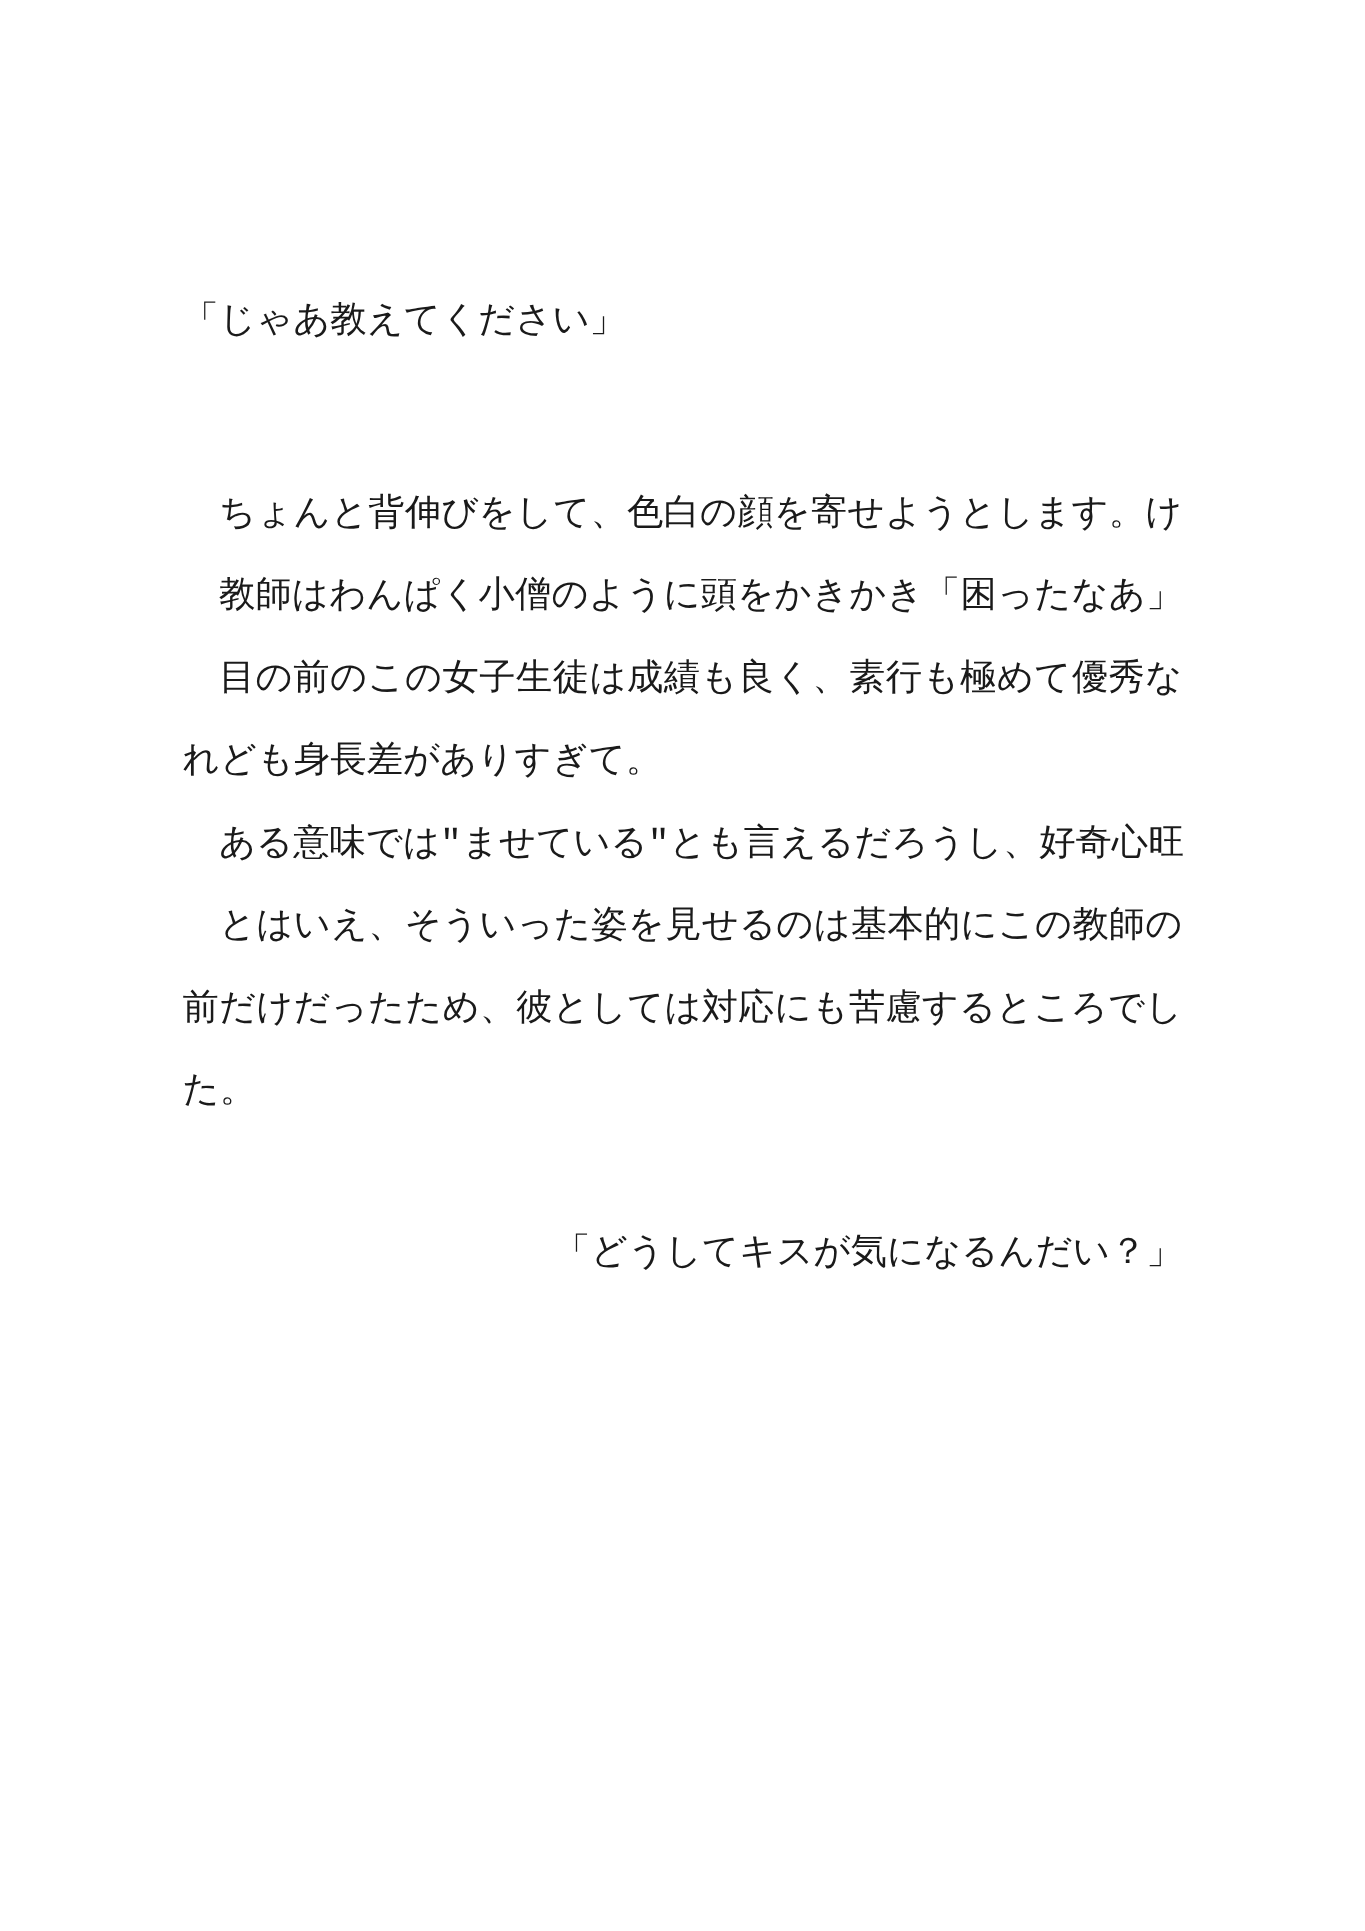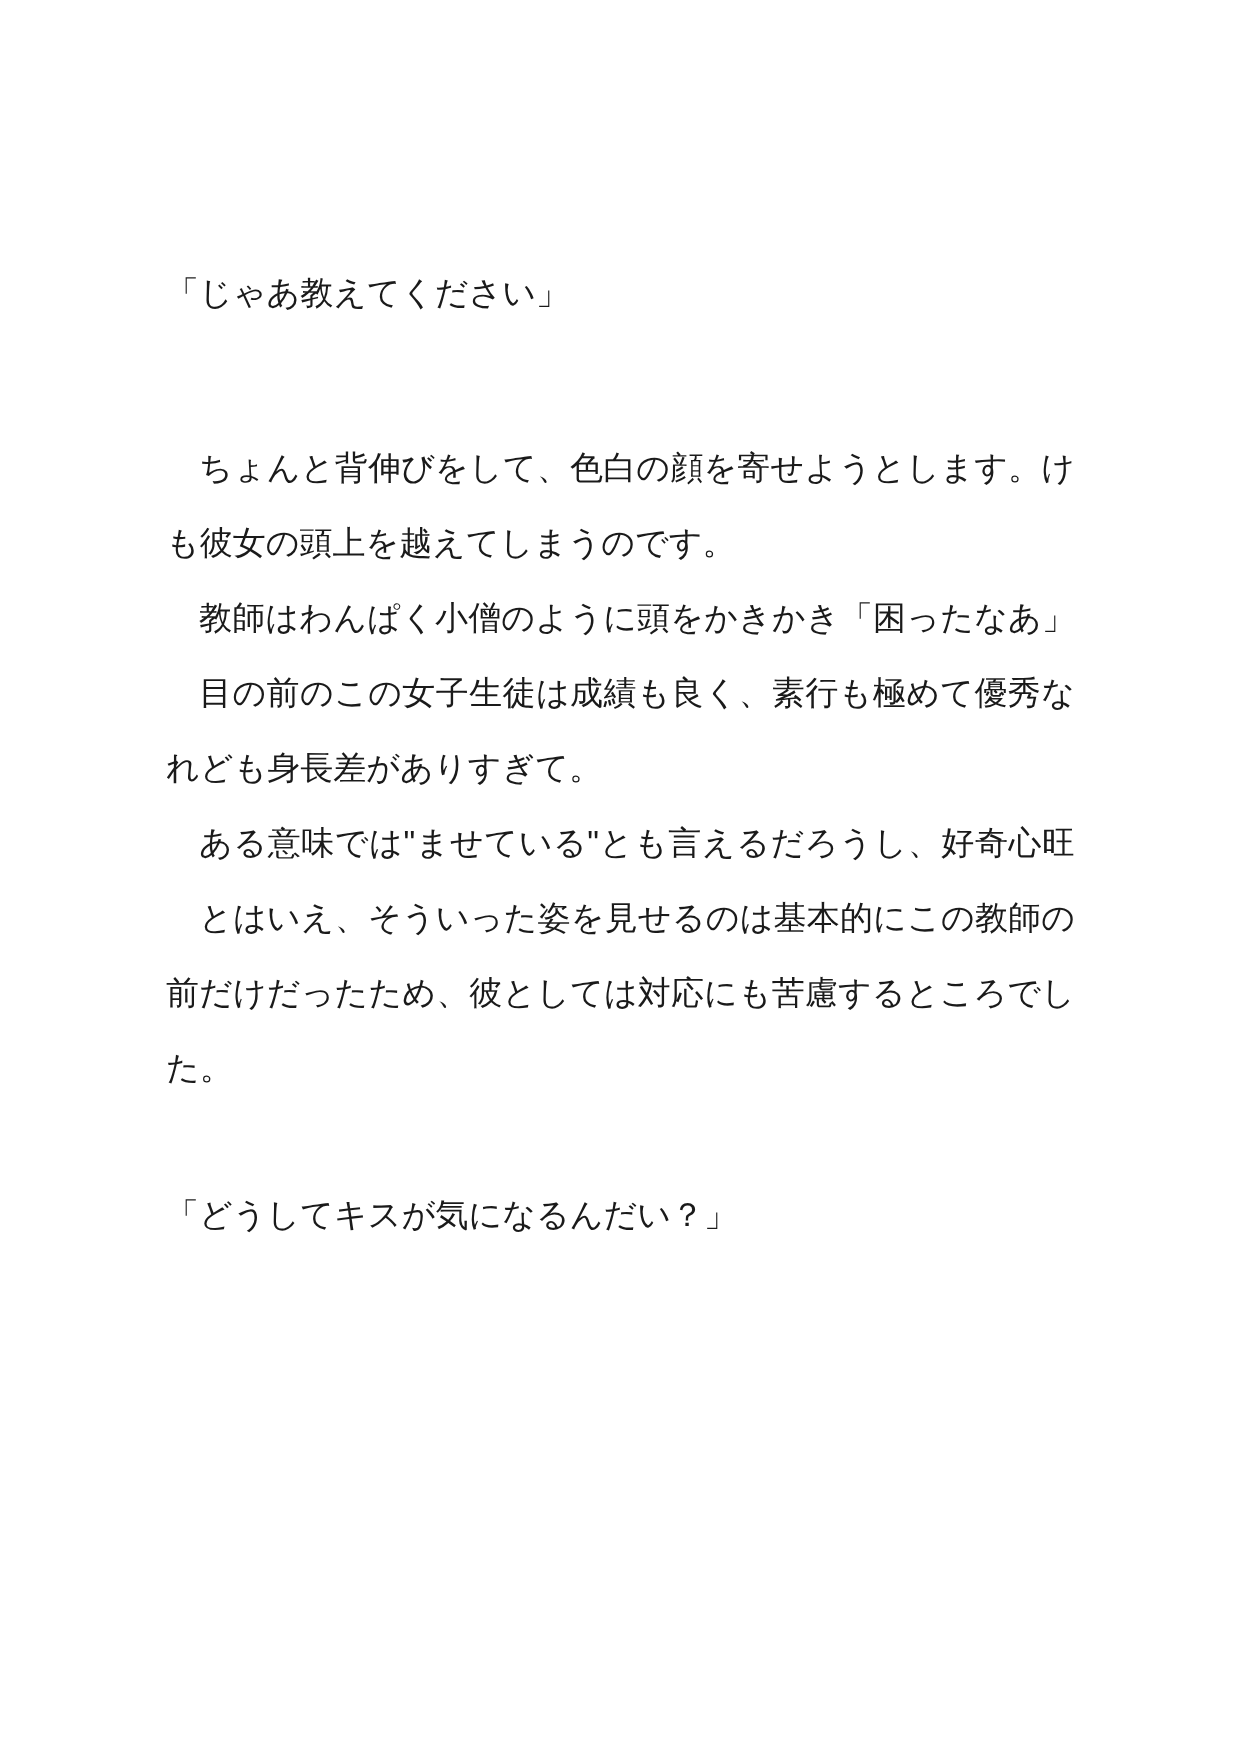--- a/index.html
+++ b/index.html
@@ -10,21 +10,21 @@
     width: 1241px;
     height: 1755px;
     background: #ffffff;
     overflow: hidden;
   }
   .page {
     box-sizing: border-box;
     width: 1241px;
     height: 1755px;
     padding: 255px 166px 0 166px;
-    font-family: Liberation Sans, sans-serif;
+    font-family: Liberation Mono, monospace;
     font-size: 33px;
     line-height: 75px;
     color: #1a1a1a;
     font-weight: 400;
   }
   .line {
     white-space: nowrap;
     height: 75px;
   }
   .line.justify {
@@ -33,29 +33,29 @@
     text-justify: inter-character;
   }
   .line.indent {
     padding-left: 33px;
   }
   .line.gap-large {
     margin-top: 100px;
   }
   .line.gap-medium {
     margin-top: 72px;
+    text-align: right;
   }
 </style>
 </head>
 <body>
 
 <div class="page">
   <div class="line">「じゃあ教えてください」</div>
   <div class="line indent justify gap-large">ちょんと背伸びをして、色白の顔を寄せようとします。け</div>
-  <div class="line">も彼女の頭上を越えてしまうのです。</div>
   <div class="line indent justify">教師はわんぱく小僧のように頭をかきかき「困ったなあ」</div>
   <div class="line indent justify">目の前のこの女子生徒は成績も良く、素行も極めて優秀な</div>
   <div class="line">れども身長差がありすぎて。</div>
   <div class="line indent justify">ある意味では"ませている"とも言えるだろうし、好奇心旺</div>
   <div class="line indent justify">とはいえ、そういった姿を見せるのは基本的にこの教師の</div>
   <div class="line justify">前だけだったため、彼としては対応にも苦慮するところでし</div>
   <div class="line">た。</div>
   <div class="line gap-medium">「どうしてキスが気になるんだい？」</div>
 </div>
 

